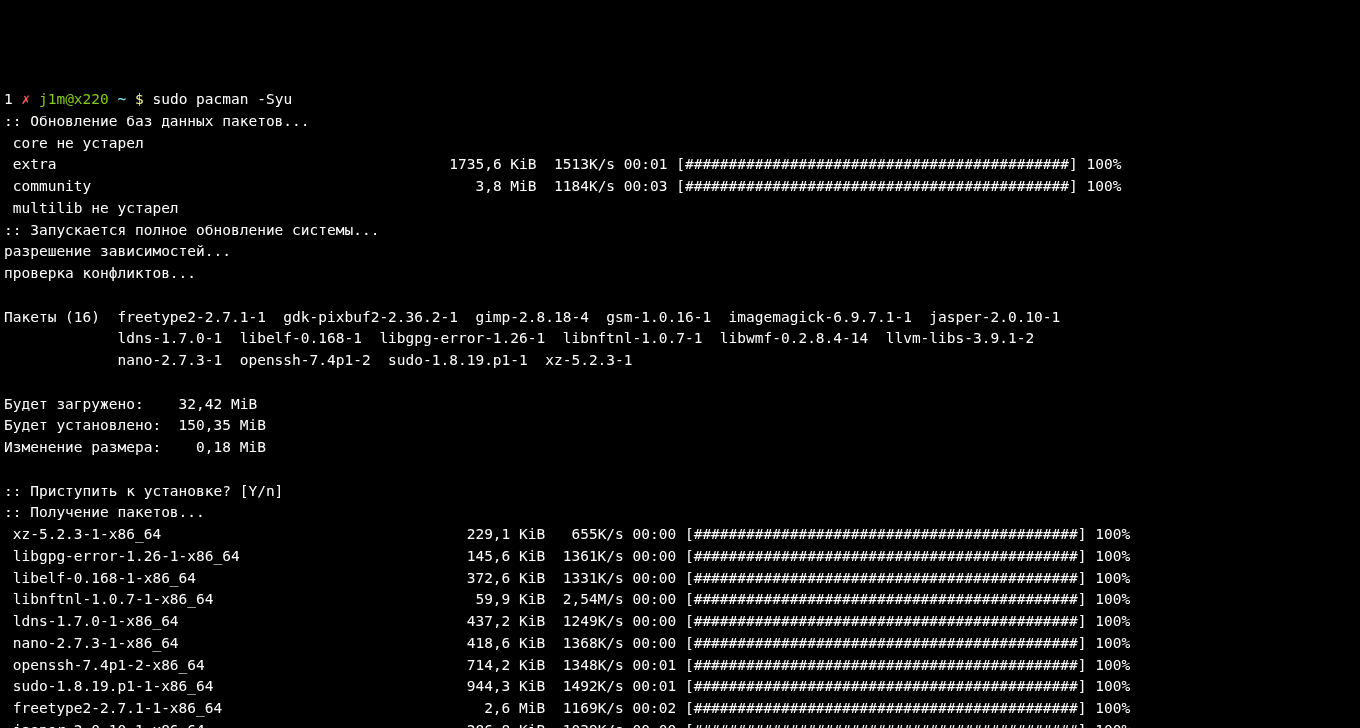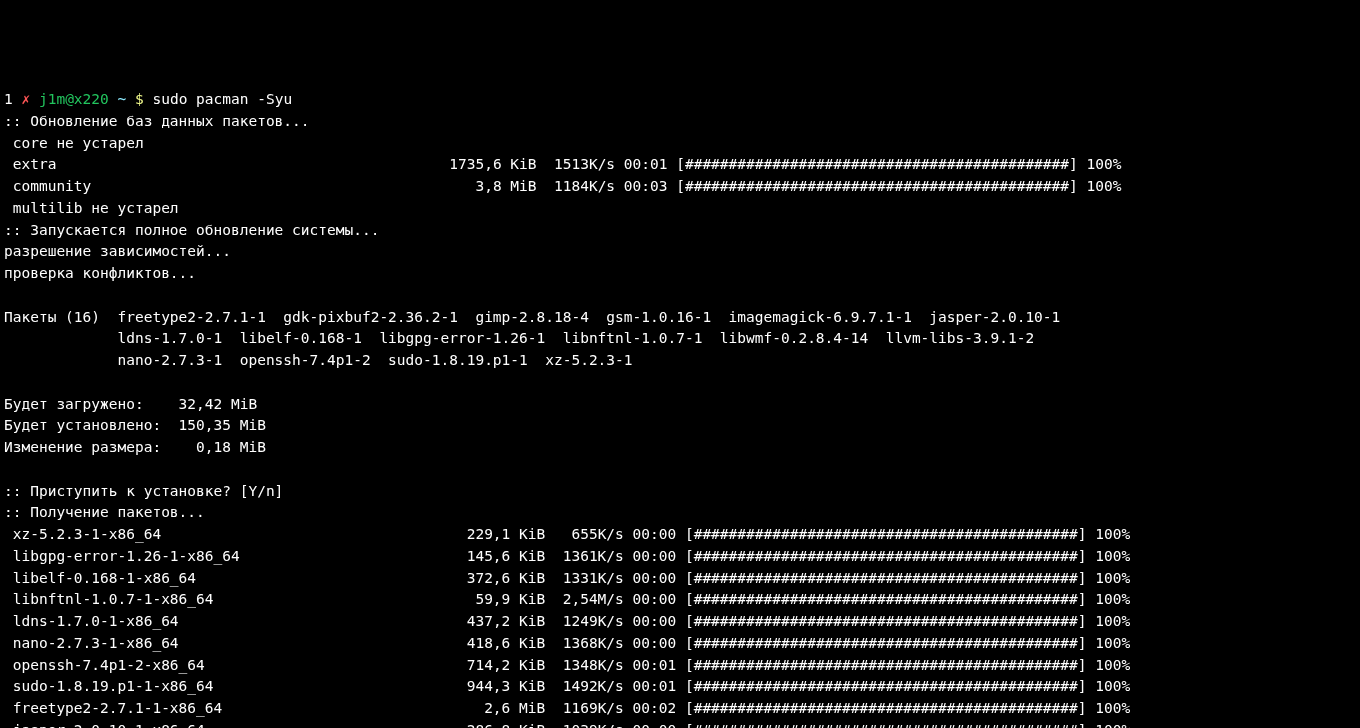--- a/index.html
+++ b/index.html
@@ -9,21 +9,21 @@
     font-family: "DejaVu Sans Mono", "Liberation Mono", monospace;
     font-size: 14.5px;
     line-height: 1.5;
     padding: 2px 4px;
     white-space: pre;
     overflow: hidden;
     width: 1360px;
     height: 728px;
   }
   .red { color: #ff5555; }
-  .green { color: #22c55e; }
+  .green { color: #84cc16; }
   .cyan { color: #8be9fd; }
   .yellow { color: #f1fa8c; }
   .white { color: #ffffff; }
   .line { display: block; }
 </style>
 </head>
 <body>
 
 
 

